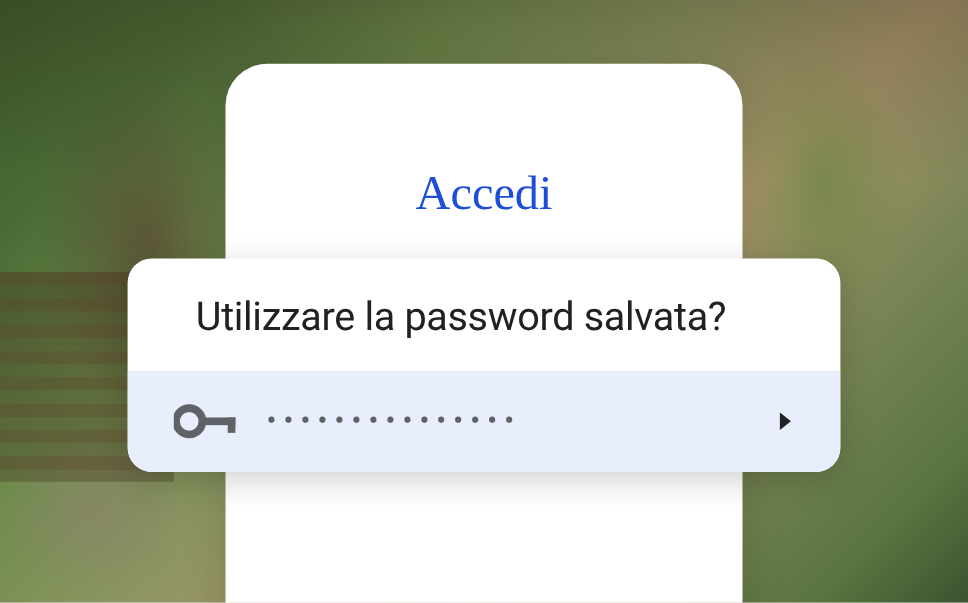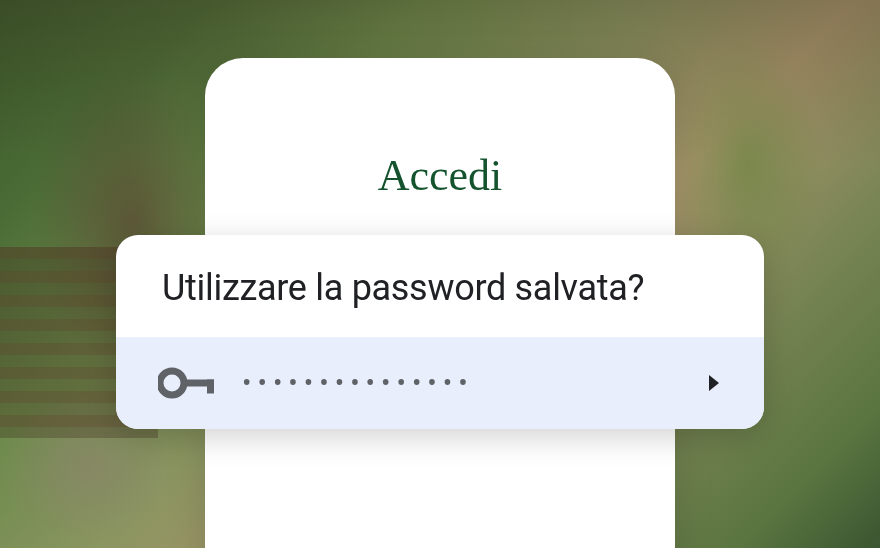--- a/index.html
+++ b/index.html
@@ -63,37 +63,37 @@
     
     .page-title {
       position: absolute;
       top: 92px;
       left: 0;
       right: 0;
       text-align: center;
       font-family: Georgia, 'Times New Roman', serif;
       font-size: 44px;
       font-weight: 400;
-      color: #14532d;
+      color: #1d4ed8;
     }
     
     .dialog-card {
       position: absolute;
       left: 50%;
       top: 235px;
       transform: translateX(-50%);
       width: 648px;
       background: #ffffff;
       border-radius: 22px;
       box-shadow: 0 8px 30px rgba(0, 0, 0, 0.18);
       overflow: hidden;
     }
     
     .dialog-title {
-      padding: 32px 46px 28px;
+      padding: 32px 62px 28px;
       font-size: 36px;
       font-weight: 400;
       color: #202124;
       letter-spacing: -0.3px;
     }
     
     .password-row {
       display: flex;
       align-items: center;
       background: #e8eefb;

